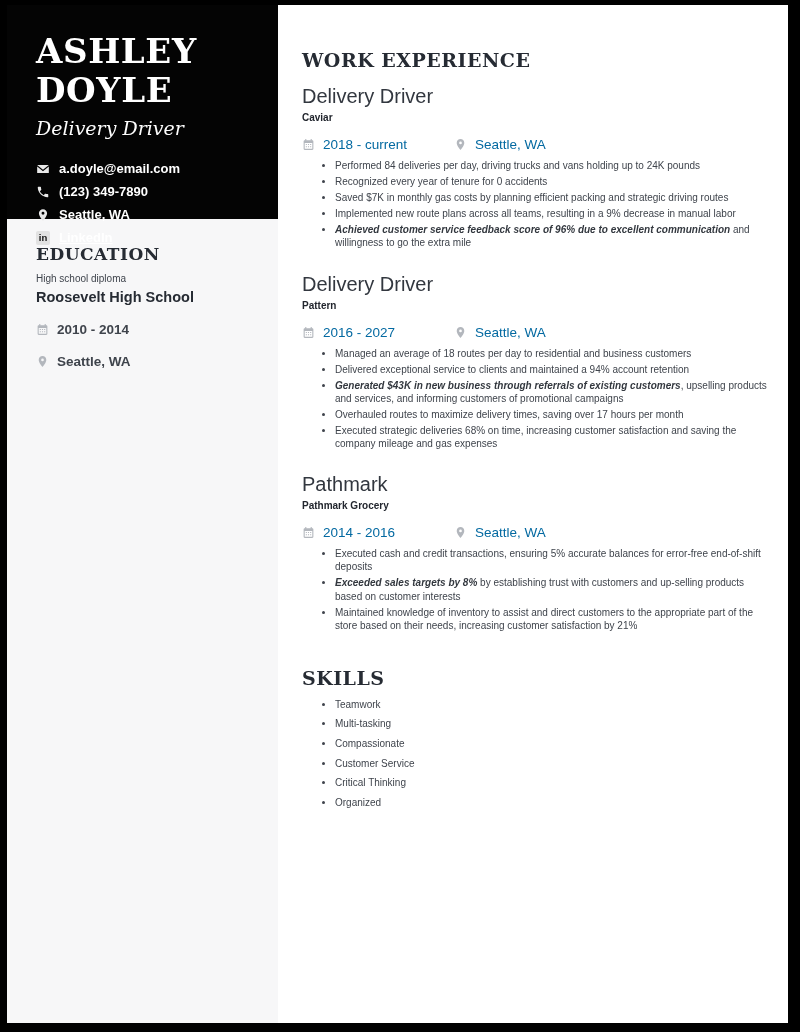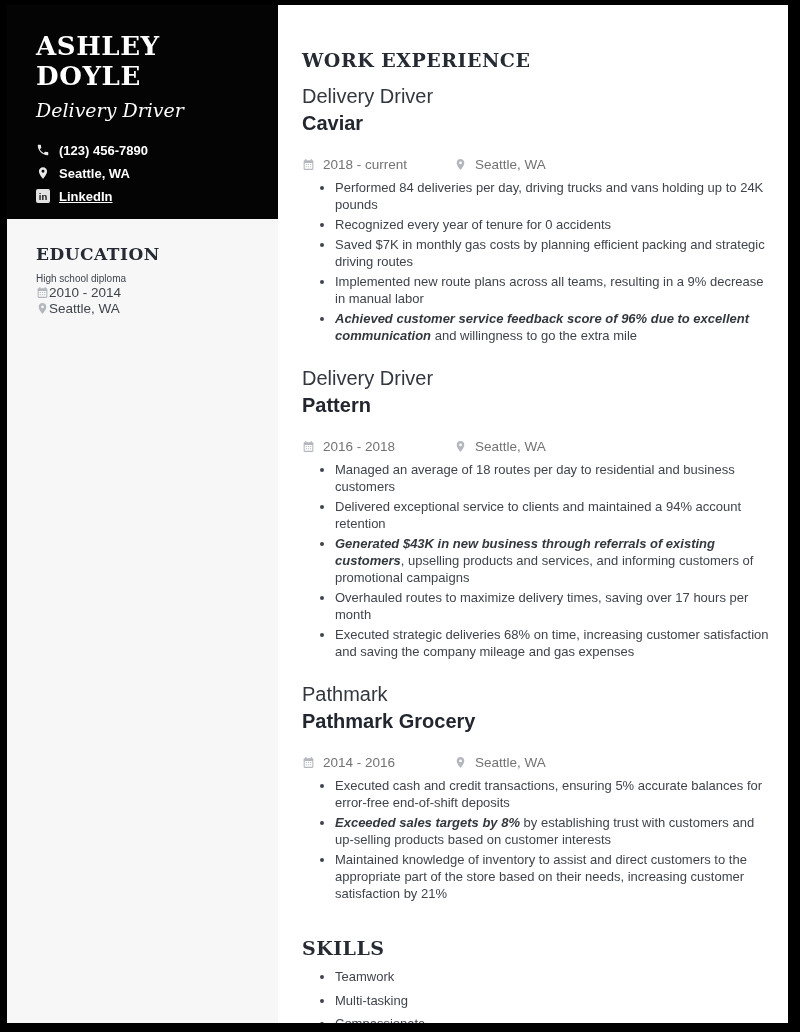--- a/index.html
+++ b/index.html
@@ -5,54 +5,54 @@
   * { margin:0; padding:0; box-sizing:border-box; }
   html,body { width:800px; height:1032px; }
   body { font-family:"Liberation Sans","DejaVu Sans",sans-serif; background:#fff; }
   .page { width:800px; height:1032px; border-style:solid; border-color:#000;
           border-width:5px 12px 9px 7px; display:flex; background:#fff; overflow:hidden; }
 
   
   .sidebar { flex:0 0 271px; width:271px; background:#f7f7f8; display:flex; flex-direction:column; }
   .header-block { background:#040404; height:214px; padding:27px 16px 0 29px; color:#fff; }
   .person-name { font-family:"DejaVu Serif","Liberation Serif",serif; font-weight:700;
-                 font-size:26px; letter-spacing:0.6px; color:#fff; line-height:1.15; }
+                 font-size:34px; letter-spacing:0.6px; color:#fff; line-height:1.15; }
   .person-title { font-family:"DejaVu Serif","Liberation Serif",serif; font-style:italic;
                   font-size:19px; margin-top:7px; color:#fdfdfd; }
   .contact { list-style:none; margin-top:22px; }
   .contact li { display:flex; align-items:center; gap:9px; margin-bottom:8px;
                 font-size:13px; font-weight:700; color:#fff; }
   .contact a { color:#fff; text-decoration:underline; cursor:pointer; }
   .icon { flex:0 0 auto; display:inline-block; }
   .icon-white { fill:#e9e9e9; }
   .icon-gray  { fill:#b3b7bd; }
   .li-badge { width:14px; height:14px; background:#e2e2e2; color:#111; border-radius:2px;
               font-size:9.5px; font-weight:700; display:flex; align-items:center;
               justify-content:center; line-height:1; }
 
   .edu { padding:25px 20px 0 29px; }
   .section-heading { font-family:"DejaVu Serif","Liberation Serif",serif; font-weight:700;
                      color:#262b33; letter-spacing:0.5px; }
   .edu .section-heading { font-size:17px; }
   .edu-degree { font-size:10px; color:#3f444c; margin-top:9px; }
   .edu-school { font-size:14.5px; font-weight:700; color:#262b33; margin-top:5px; }
-  .meta-row { display:flex; align-items:center; gap:0; margin-top:1px;
-              font-size:13.5px; color:#3f444c; }
+  .meta-row { display:flex; align-items:center; gap:8px; margin-top:17px;
+              font-size:13.5px; color:#3f444c;font-weight:bold; }
 
   
   .main { flex:1 1 auto; padding:44px 18px 0 24px; background:#fff; }
   .main .section-heading { font-size:19px; }
   .job { margin-top:13px; margin-bottom:22px; }
   .job-title { font-size:20px; font-weight:400; color:#32373f; line-height:1.25; }
-  .company { font-size:20px; font-weight:700; color:#22262e; margin-top:3px; }
-  .meta-line { display:flex; align-items:flex-end; margin-top:22px; font-size:13.5px; color:#737373; }
+  .company { font-size:10px; font-weight:700; color:#22262e; margin-top:3px; }
+  .meta-line { display:flex; align-items:flex-end; margin-top:14px; font-size:13.5px; color:#0369a1; }
   .meta-group { display:flex; align-items:center; gap:8px; }
   .meta-group.date { width:152px; }
   .bullets { margin-top:7px; padding-left:33px; list-style:disc; }
-  .bullets li { font-size:13px; line-height:1.31; color:#3f444c; margin-bottom:3px; }
+  .bullets li { font-size:10px; line-height:1.31; color:#3f444c; margin-bottom:3px; }
   .bullets li em { font-style:italic; font-weight:700; color:#33383f; }
   .skills-section { margin-top:35px; }
   .skills { margin-top:9px; }
   .skills li { margin-bottom:6.5px; }
 </style>
 </head>
 <body>
 
 <svg width="0" height="0" style="position:absolute">
   <defs>
@@ -67,40 +67,47 @@
 
   <div class="sidebar">
 
     <div class="header-block">
       <h1 class="person-name">ASHLEY DOYLE</h1>
       <div class="person-title">Delivery Driver</div>
 
       <ul class="contact">
         <li>
           <svg class="icon icon-white" width="14" height="14" viewBox="0 0 24 24">
+              <use href="#def-envelope"></use>
+            </svg>
+          <span>a.doyle@email.com</span>
+        </li>
+        <li>
+          <svg class="icon icon-white" width="14" height="14" viewBox="0 0 24 24">
               <use href="#def-phone"></use>
             </svg>
-          <span>(123) 456-7890</span>
+          <span>(123) 349-7890</span>
         </li>
         <li>
           <svg class="icon icon-white" width="14" height="14" viewBox="0 0 24 24">
               <use href="#def-pin"></use>
             </svg>
           <span>Seattle, WA</span>
         </li>
         <li>
           <span class="li-badge">in</span>
           <a>LinkedIn</a>
         </li>
       </ul>
     </div>
 
     <div class="edu">
       <h2 class="section-heading">EDUCATION</h2>
       <div class="edu-degree">High school diploma</div>
+      <div class="edu-school">Roosevelt High School</div>
       <div class="meta-row">
         <svg class="icon icon-gray" width="13" height="13" viewBox="0 0 24 24">
             <use href="#def-cal"></use>
           </svg>
         <span>2010 - 2014</span>
       </div>
       <div class="meta-row">
         <svg class="icon icon-gray" width="13" height="13" viewBox="0 0 24 24">
             <use href="#def-pin"></use>
           </svg>
@@ -139,21 +146,21 @@
     </section>
 
     <section class="job">
       <h3 class="job-title">Delivery Driver</h3>
       <div class="company">Pattern</div>
       <div class="meta-line">
         <span class="meta-group date">
           <svg class="icon icon-gray" width="13" height="13" viewBox="0 0 24 24">
               <use href="#def-cal"></use>
             </svg>
-          <span>2016 - 2018</span>
+          <span>2016 - 2027</span>
         </span>
         <span class="meta-group">
           <svg class="icon icon-gray" width="13" height="13" viewBox="0 0 24 24">
               <use href="#def-pin"></use>
             </svg>
           <span>Seattle, WA</span>
         </span>
       </div>
       <ul class="bullets">
         <li><em></em><span>Managed an average of 18 routes per day to residential and business customers</span></li>

